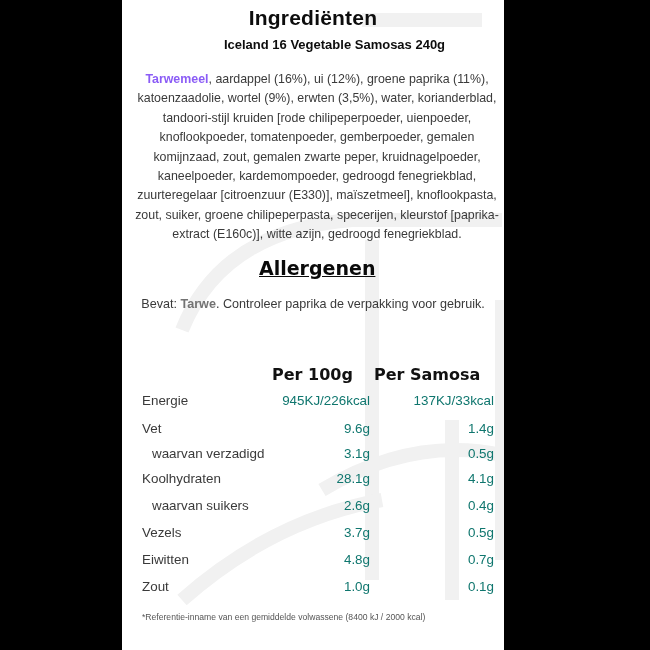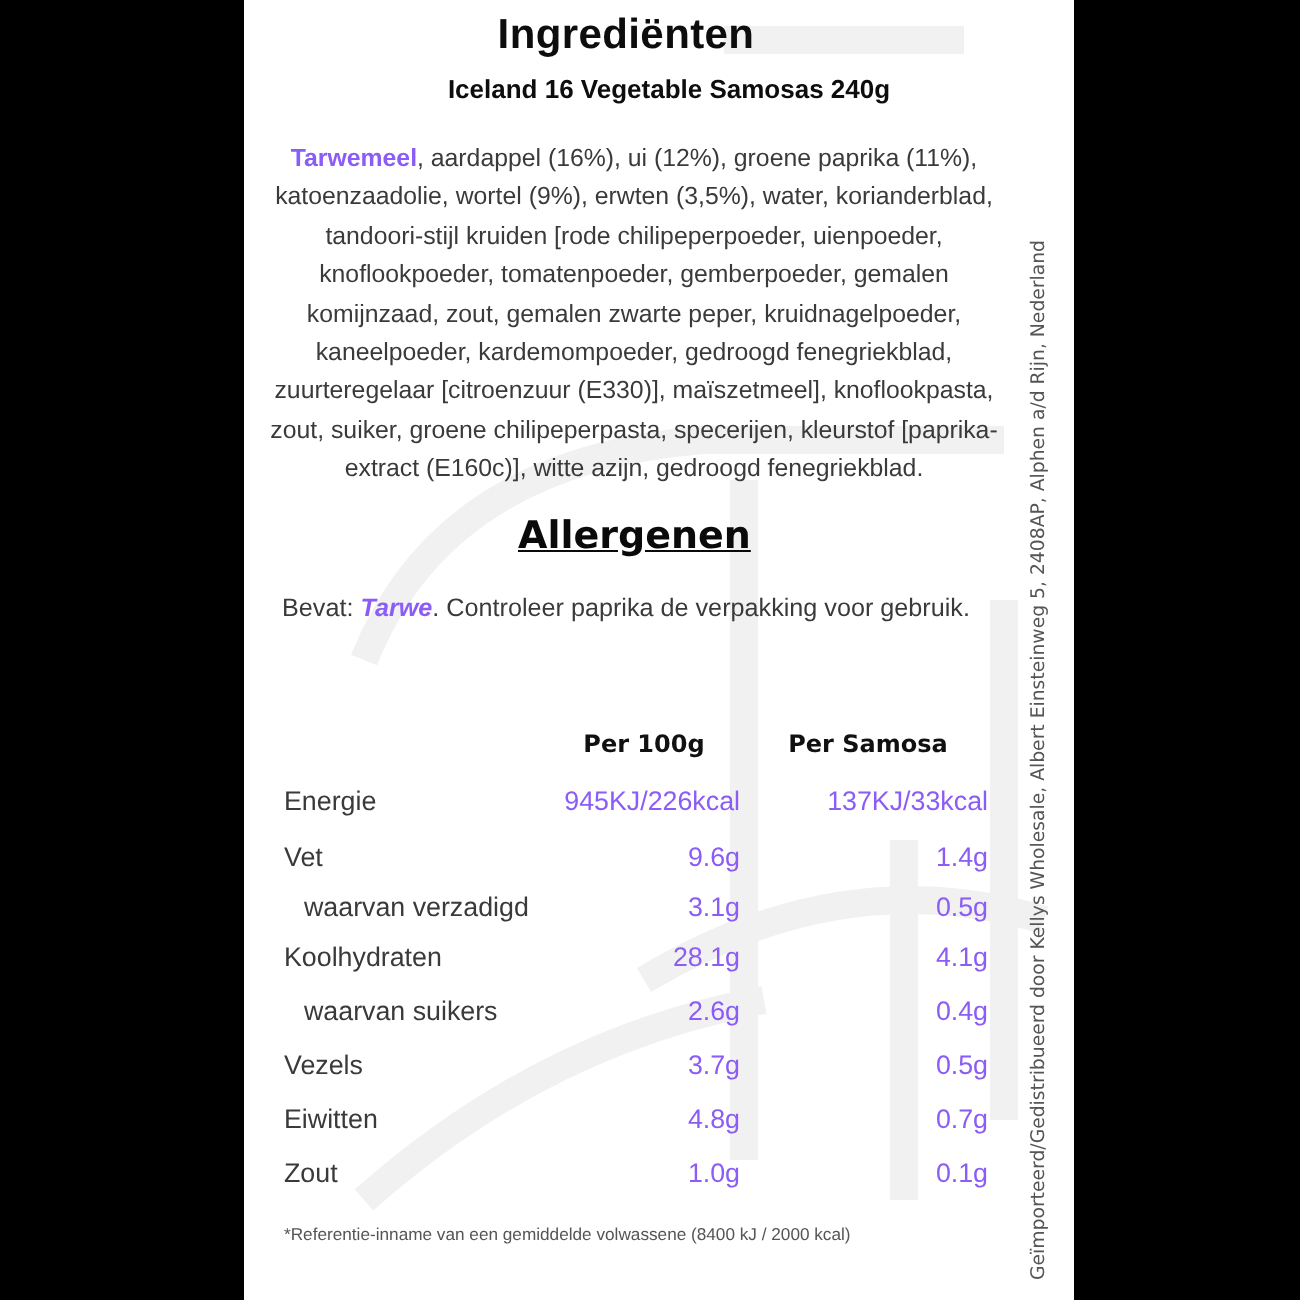--- a/index.html
+++ b/index.html
@@ -1,20 +1,20 @@
 <!DOCTYPE html>
 <html><head>
   <meta charset="utf-8">
   <style>
     * { box-sizing: border-box; margin: 0; padding: 0; }
     html, body { width: 650px; height: 650px; overflow: hidden; background: #000; }
     body { position: relative; font-family: "DejaVu Sans", sans-serif; color: #333; }
 
     .label {
-      position: absolute; left: 122px; top: 0; width: 415px; height: 650px;
+      position: absolute; left: 122px; top: 0; width: 382px; height: 650px;
       background: #fff; overflow: hidden;
     }
     .watermark { position: absolute; left: 0; top: 0; width: 406px; height: 650px; pointer-events: none; }
 
     .title {
       position: absolute; left: 0; width: 382px; text-align: center;
       font-family: "Liberation Sans", sans-serif; font-weight: bold; color: #0d0d0d;
     }
     .title-main { top: 6px; font-size: 21px; letter-spacing: 0.2px; }
     .title-sub { top: 37px; font-size: 13px; padding-left: 43px; }
@@ -26,38 +26,38 @@
     .ingredients b { color: #8b5cf6; }
 
     .h2 {
       position: absolute; font-family: "DejaVu Sans", sans-serif; font-weight: bold; color: #0a0a0a; text-decoration: underline;
     }
     .h-allergens { left: 137px; top: 257px; font-size: 19px; }
     .allergens-text {
       position: absolute; left: 0; top: 297px; width: 382px; text-align: center;
       font-family: "Liberation Sans", sans-serif; font-size: 12.6px; color: #3a3a3a;
     }
-    .allergens-text b { color: #8b5cf6; font-style: italic; }
+    .allergens-text b { color: #737373; }
 
     .h-nutrition { left: 97px; top: 336px; font-size: 20px; letter-spacing: -0.3px; }
 
     .col-head {
       position: absolute; top: 365px; font-family: "DejaVu Sans", sans-serif; font-weight: bold;
-      font-size: 12px; color: #111; text-align: center;
+      font-size: 16px; color: #111; text-align: left;
     }
     .col-head-1 { left: 150px; width: 100px; }
     .col-head-2 { left: 252px; width: 120px; }
 
     .nut-row { position: absolute; left: 0; width: 406px; height: 22px; }
     .nut-name {
       position: absolute; left: 20px; font-family: "Liberation Sans", sans-serif; font-size: 13.4px; color: #3a3a3a;
     }
     .nut-name.sub { left: 30px; }
     .nut-v1, .nut-v2 {
-      position: absolute; text-align: right; font-family: "Liberation Sans", sans-serif; font-size: 13.4px; color: #8b5cf6;
+      position: absolute; text-align: right; font-family: "Liberation Sans", sans-serif; font-size: 13.4px; color: #0f766e;
     }
     .nut-v1 { left: 100px; width: 148px; }
     .nut-v2 { left: 250px; width: 122px; }
 
     .footnote {
       position: absolute; left: 20px; top: 612px; font-family: "Liberation Sans", sans-serif;
       font-size: 8.6px; color: #555;
     }
 
     .side-text {

